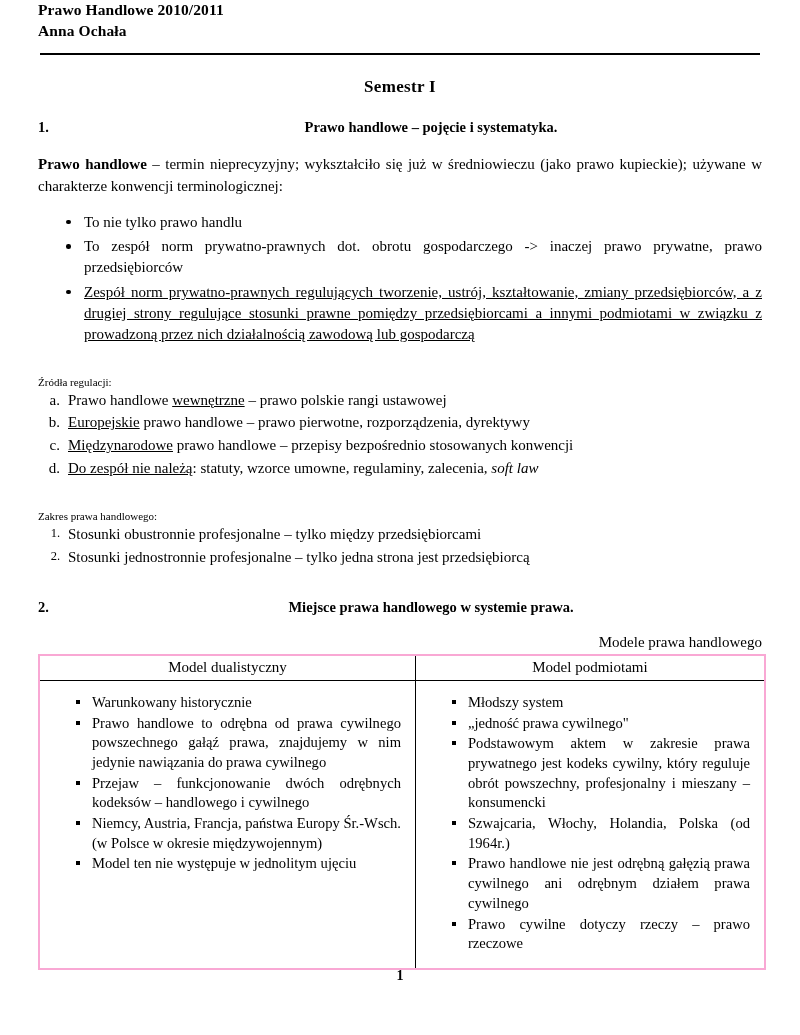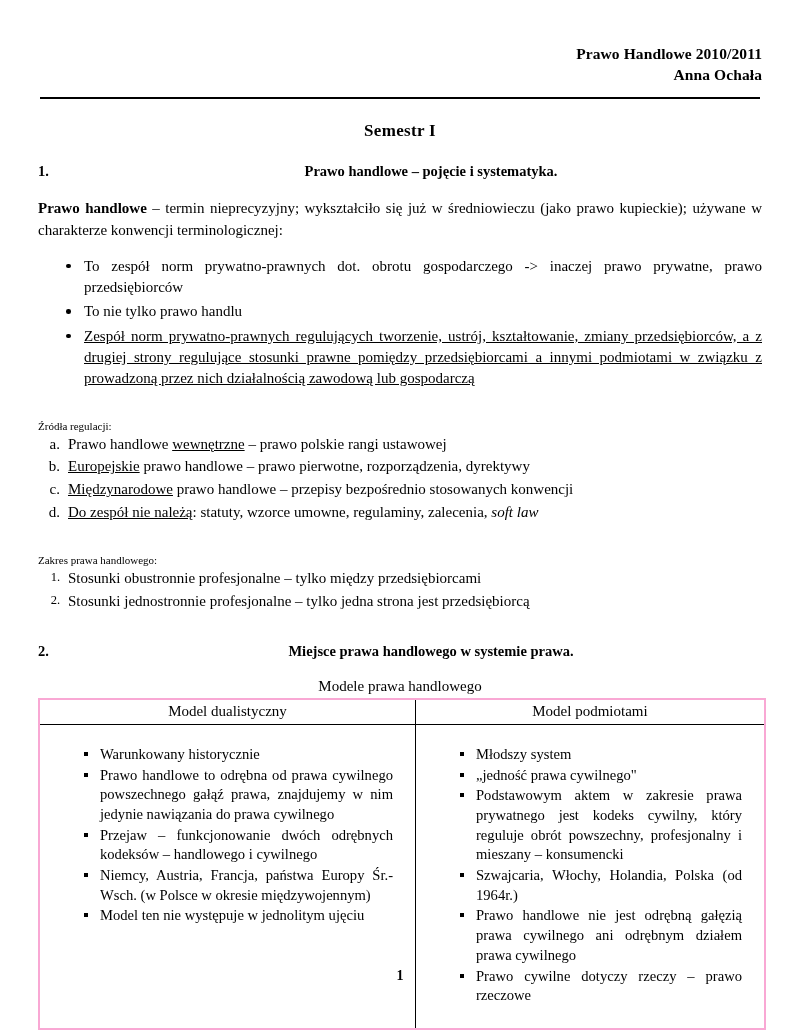--- a/index.html
+++ b/index.html
@@ -19,22 +19,21 @@
     position: absolute;
     left: 0; top: 0;
     width: 800px;
     height: 1035px;
     box-sizing: border-box;
     padding: 0 38px;
   }
 
   
   .doc-header {
-    padding-top: 44px;
-    text-align: right;
+    text-align: left;
     font-weight: bold;
     font-size: 15.5px;
     line-height: 1.33;
     letter-spacing: 0.1px;
   }
   .doc-header .line2 { display: block; }
 
   .header-rule {
     margin: 12px 2px 0 2px;
     border: 0;
@@ -120,21 +119,21 @@
   .sublist i { font-style: italic; }
 
   .subhead {
     font-weight: normal;
     font-size: 11px;
     margin-top: 30px;
   }
 
   
   .table-caption {
-    text-align: center;
+    text-align: right;
     font-size: 15px;
     margin-top: 18px;
     margin-bottom: 3px;
   }
   table.models {
     border-collapse: collapse;
     width: 725px;
     table-layout: fixed;
     border: 2px solid #f9a8d4;
   }
@@ -146,21 +145,21 @@
   }
   table.models th {
     font-weight: normal;
     font-size: 15px;
     text-align: center;
     padding: 3px 0 4px 0;
   }
   table.models td { padding: 4px 6px 6px 0; }
   table.models ul {
     list-style: none;
-    margin: 16px;
+    margin: 8px;
     padding: 0;
   }
   table.models ul > li {
     position: relative;
     padding-left: 44px;
     font-size: 14.6px;
     line-height: 1.35;
     text-align: justify;
     margin-bottom: 1px;
   }
@@ -202,22 +201,22 @@
   <div class="semester-title">Semestr I</div>
 
   <div class="section-head">
     <span class="num">1.</span>
     <span class="txt">Prawo handlowe – pojęcie i systematyka.</span>
   </div>
 
   <p class="para"><b>Prawo handlowe</b><span> – termin nieprecyzyjny; wykształciło się już w średniowieczu (jako prawo kupieckie); używane w charakterze konwencji terminologicznej:</span></p>
 
   <ul class="bullets">
+    <li>To nie tylko prawo handlu</li>
     <li>To zespół norm prywatno-prawnych dot. obrotu gospodarczego -&gt; inaczej prawo prywatne, prawo przedsiębiorców</li>
-    <li>To nie tylko prawo handlu</li>
     <li class="underlined">Zespół norm prywatno-prawnych regulujących tworzenie, ustrój, kształtowanie, zmiany przedsiębiorców, a z drugiej strony regulujące stosunki prawne pomiędzy przedsiębiorcami a innymi podmiotami w związku z prowadzoną przez nich działalnością zawodową lub gospodarczą</li>
   </ul>
 
   <div class="subhead">Źródła regulacji:</div>
   <ul class="sublist">
     <li>
       <span class="marker">a.</span>
       <span class="content"><span>Prawo handlowe </span><u>wewnętrzne</u><span> – prawo polskie rangi ustawowej</span></span>
     </li>
     <li>

